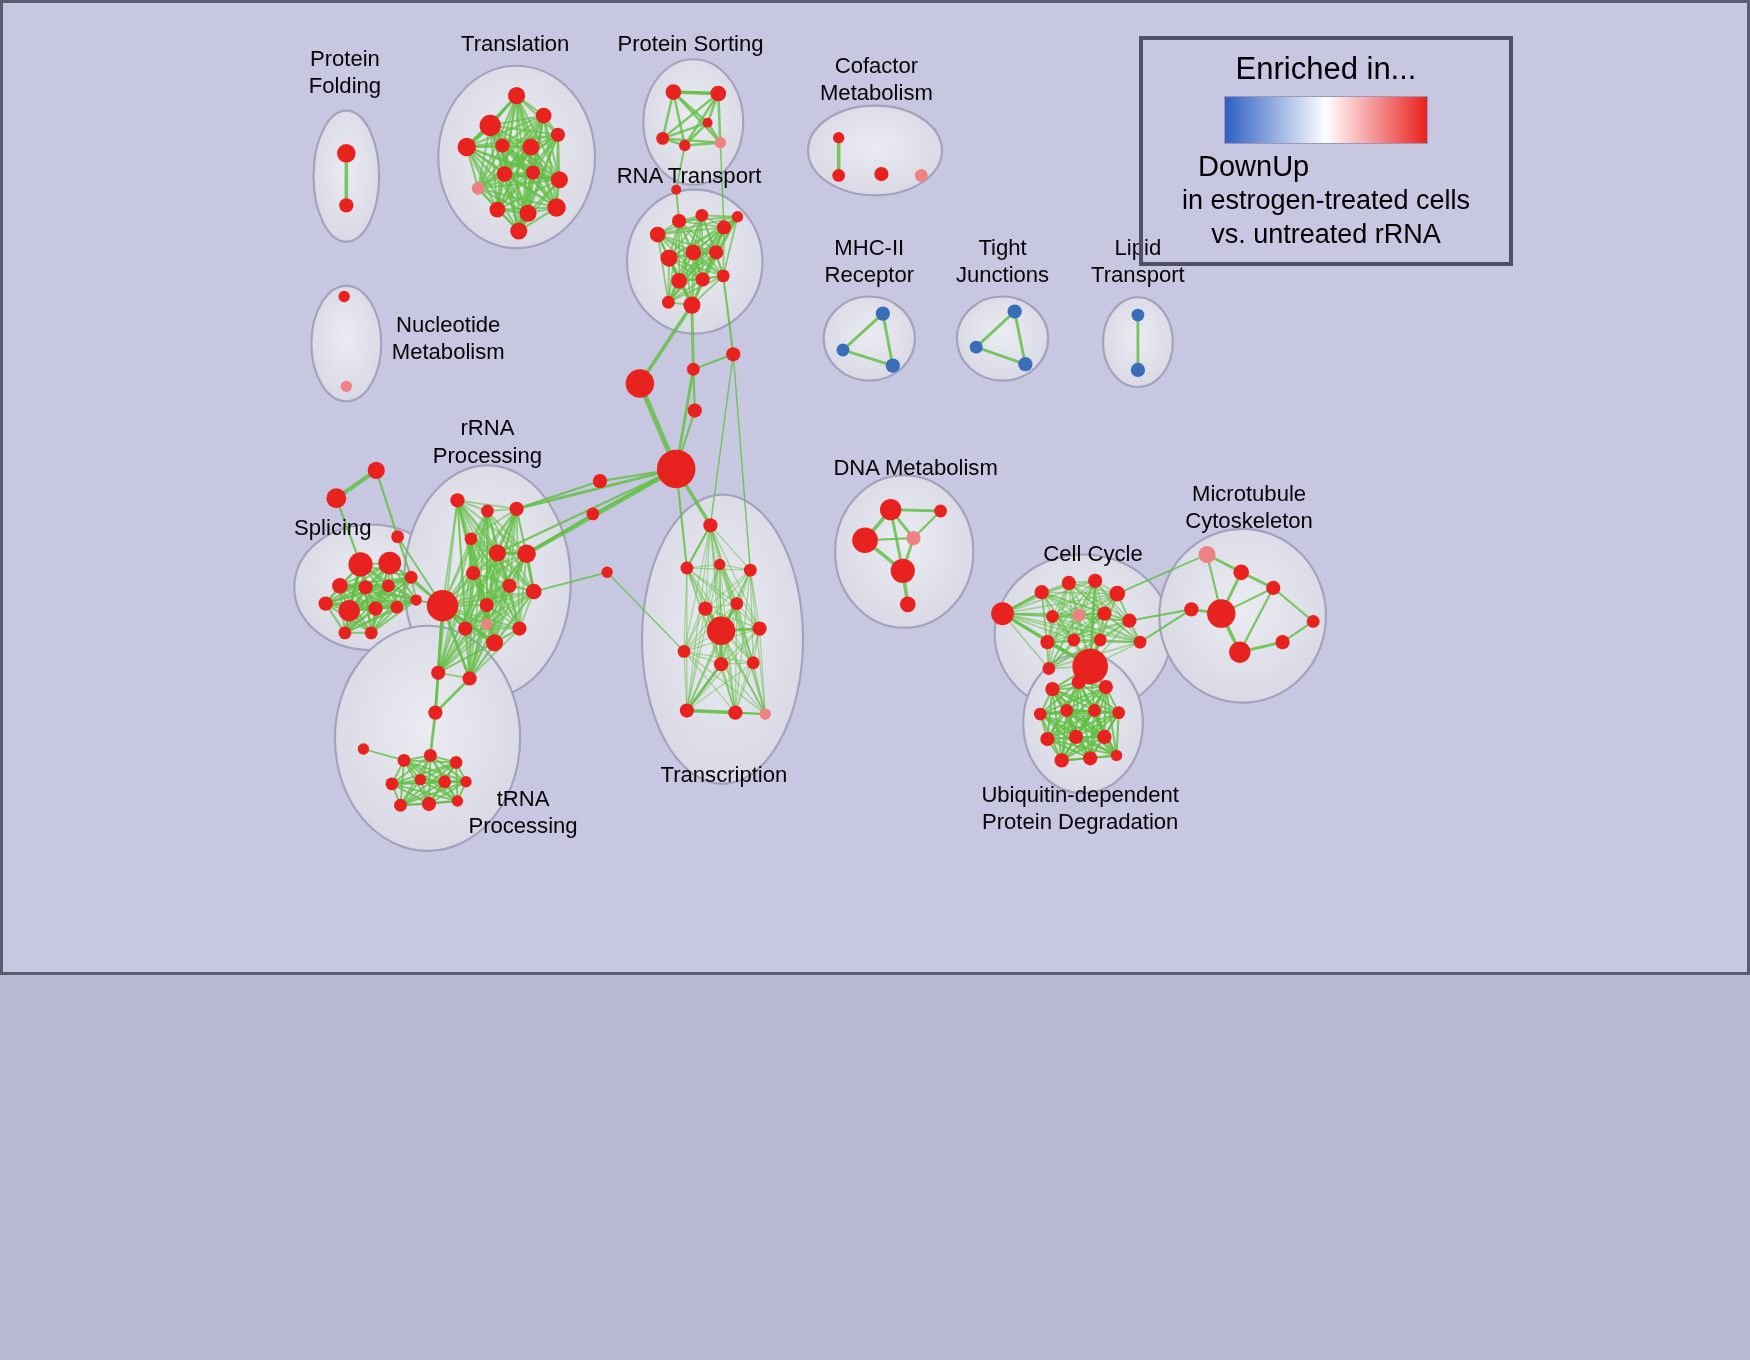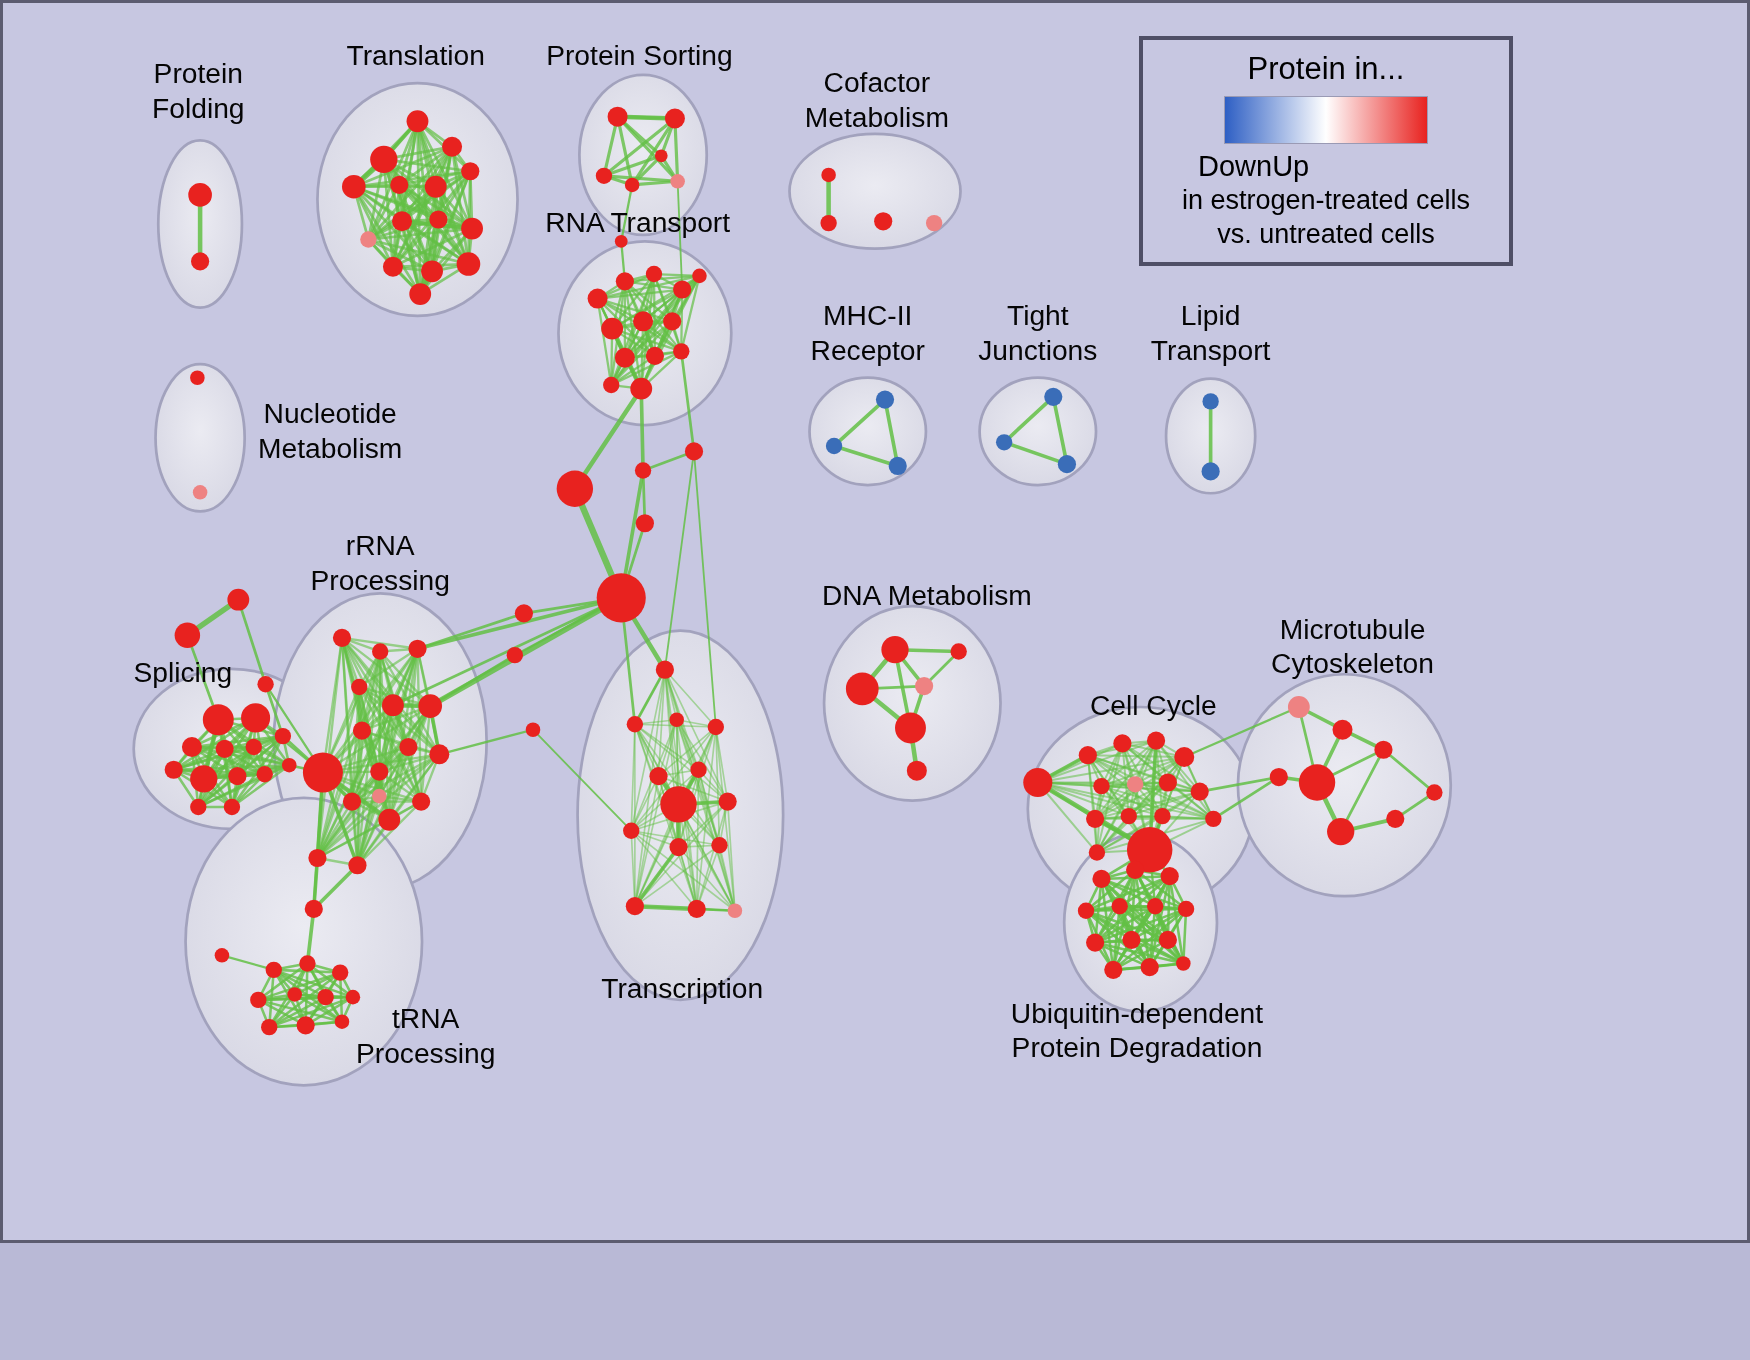--- a/index.html
+++ b/index.html
@@ -1,17 +1,17 @@
 <!DOCTYPE html>
 <html><head>
 <meta charset="utf-8">
 <style>
   html,body{margin:0;padding:0;background:#b9b9d6;}
   .canvas{
-    position:relative;width:1750px;height:1243px;
+    position:relative;width:1750px;height:975px;
     background:#c7c7e1;border:3px solid #5c5c70;box-sizing:border-box;
     overflow:hidden;font-family:"Liberation Sans",sans-serif;
   }
   svg.net{position:absolute;left:0;top:0;width:100%;height:100%;
     font-family:"Liberation Sans",sans-serif;}
   .legend{
     position:absolute;left:1136px;top:33px;width:374px;height:230px;
     border:4px solid #4f4f66;box-sizing:border-box;
     display:flex;flex-direction:column;align-items:center;
     padding-top:12px;color:#000;
@@ -1074,25 +1074,25 @@
         <text x="932" y="662" text-anchor="middle" font-size="31" fill="#050505">DNA Metabolism</text>
         <text x="1181" y="783" text-anchor="middle" font-size="31" fill="#050505">Cell Cycle</text>
         <text x="1400" y="699" text-anchor="middle" font-size="31" fill="#050505">Microtubule</text>
         <text x="1400" y="737" text-anchor="middle" font-size="31" fill="#050505">Cytoskeleton</text>
         <text x="1163" y="1121" text-anchor="middle" font-size="31" fill="#050505">Ubiquitin-dependent</text>
         <text x="1163" y="1159" text-anchor="middle" font-size="31" fill="#050505">Protein Degradation</text>
       </g>
     </svg>
 
   <div class="legend">
-    <div class="legend-title">Protein in...</div>
+    <div class="legend-title">Enriched in...</div>
     <div class="legend-bar" style="background: linear-gradient(to right, rgb(46, 95, 196), rgb(255, 255, 255) 50%, rgb(232, 34, 31));"></div>
     <div class="legend-downup">
       <span>Down</span>
       <span>Up</span>
     </div>
     <div class="legend-sub">
       <div>in estrogen-treated cells</div>
-      <div>vs. untreated cells</div>
+      <div>vs. untreated rRNA</div>
     </div>
   </div>
 
 </div>
 
 </body></html>

